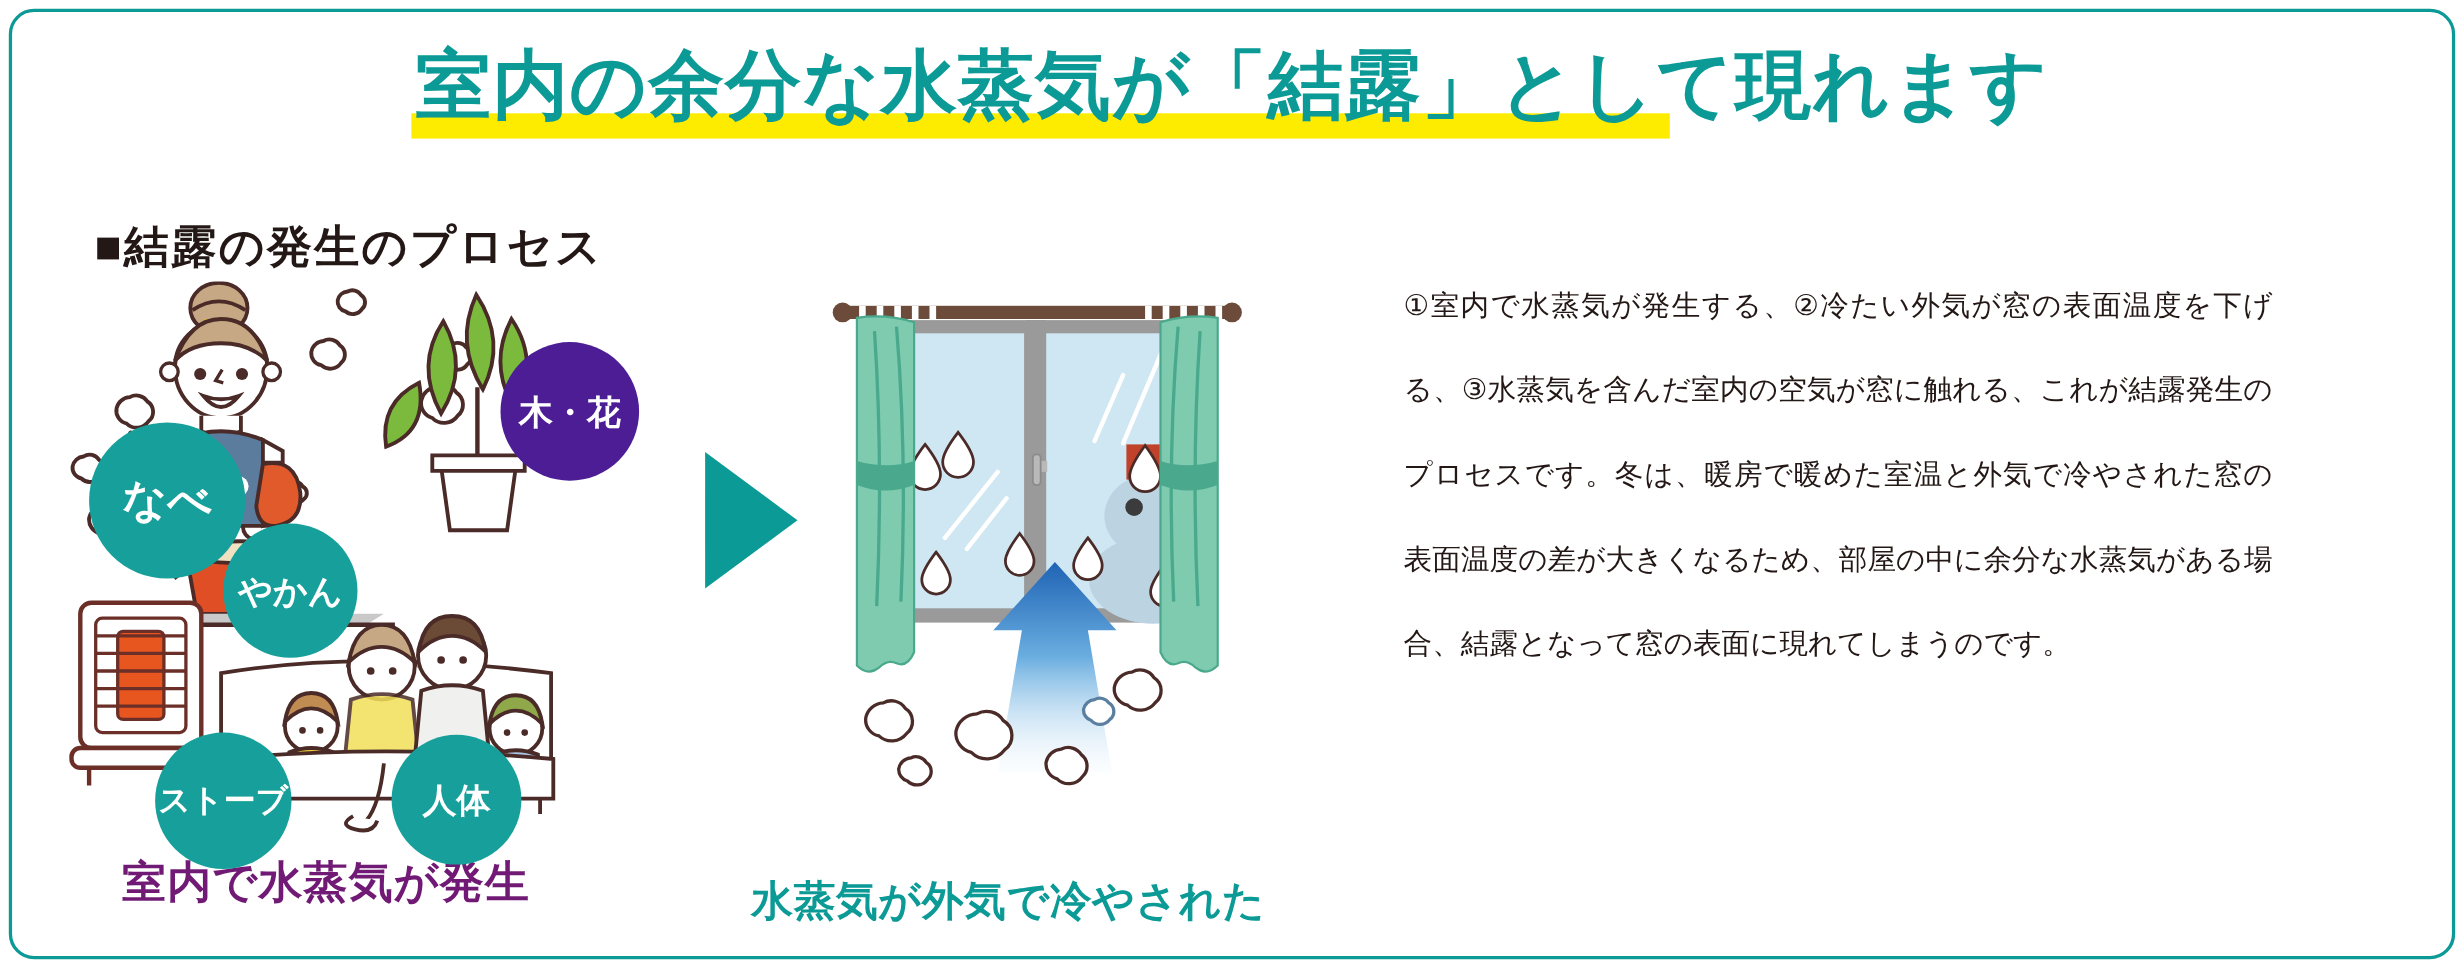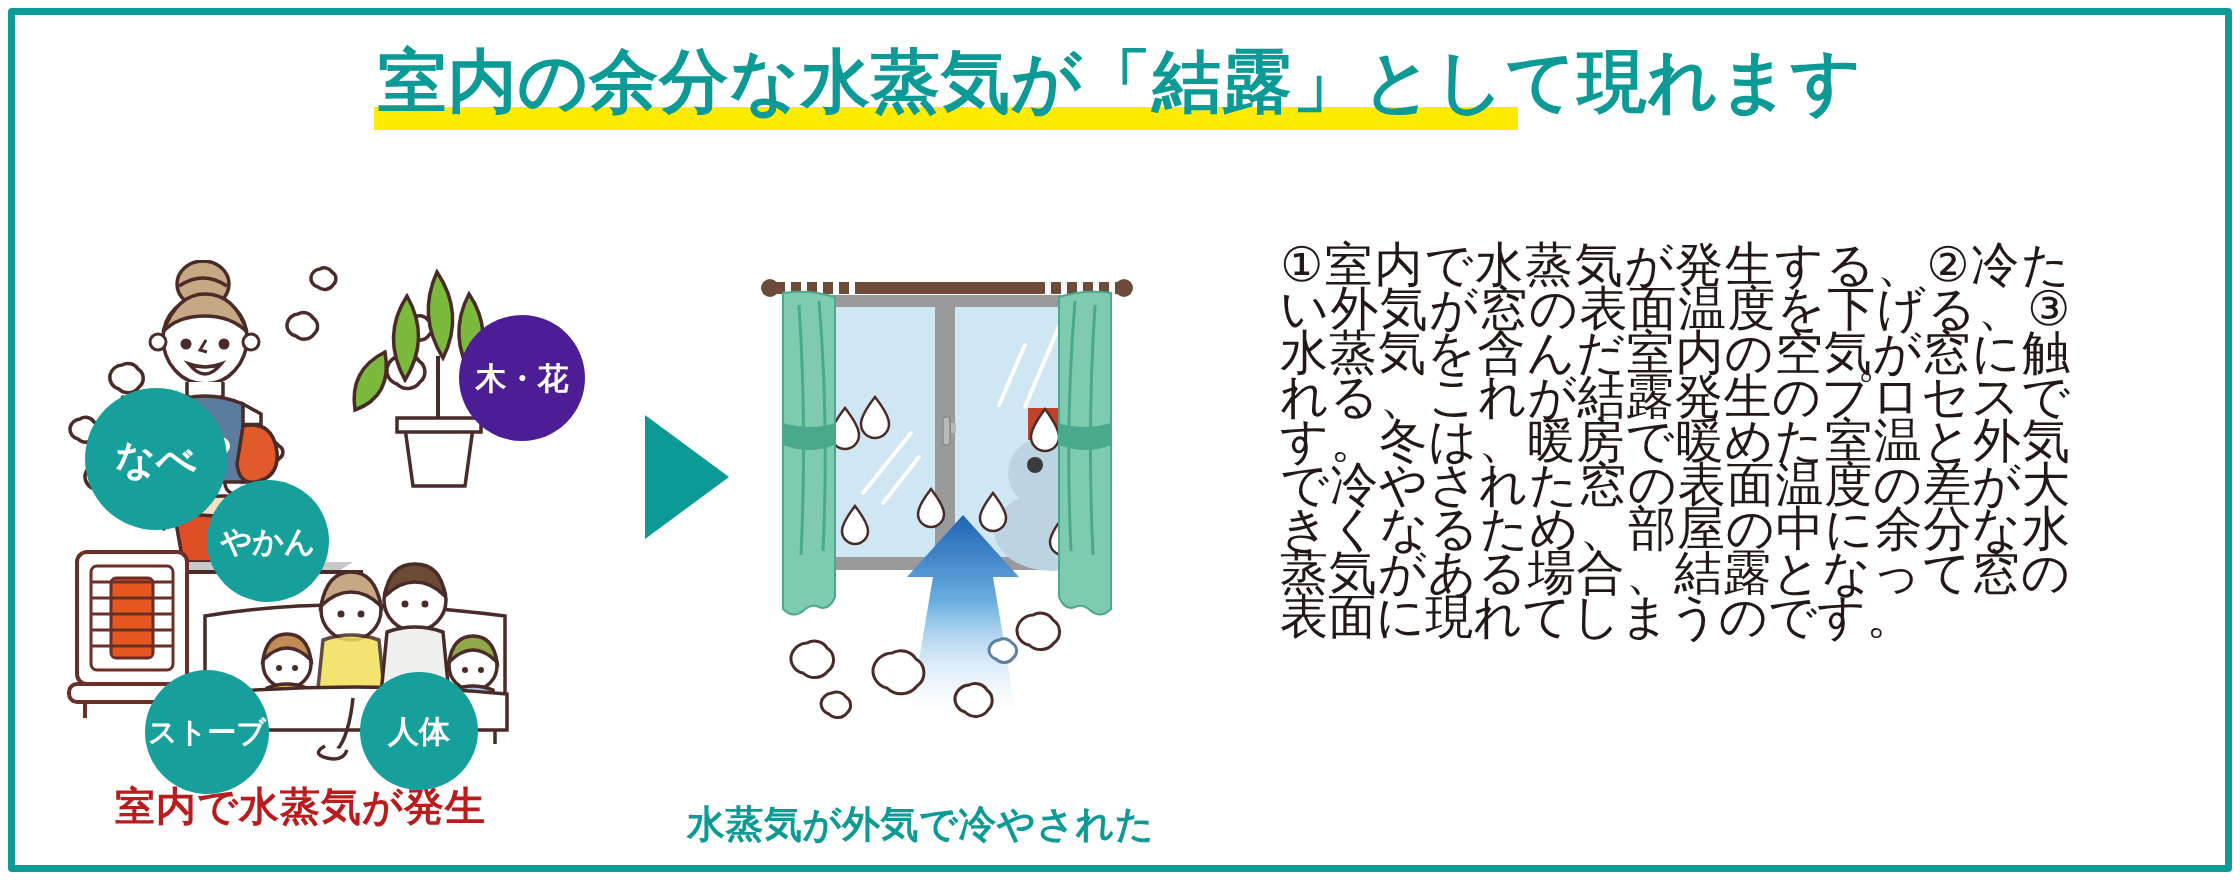--- a/index.html
+++ b/index.html
@@ -6,22 +6,22 @@
   html, body {
     width: 2240px; height: 880px;
     background: #ffffff;
     font-family: "Liberation Sans", "DejaVu Sans", sans-serif;
     overflow: hidden;
   }
   #card {
     position: absolute;
     left: 8px; top: 8px;
     width: 2224px; height: 864px;
-    border: 7px solid #84cc16;
-    border-radius: 4px;
+    border: 3px solid #84cc16;
+    border-radius: 23px;
     background: #ffffff;
   }
 
   
   #title-wrap {
     position: absolute;
     left: 0; top: 28px; width: 100%;
     text-align: center;
     white-space: nowrap;
   }
@@ -103,40 +103,41 @@
   #caption-left { left: 100px; top: 768px; font-size: 40px; letter-spacing: 1px; }
   #caption-mid  { left: 672px; top: 742px; font-size: 38px; letter-spacing: 0.5px; }
 
   
   #right-col {
     position: absolute;
     left: 1265px; top: 228px;
     width: 790px;
   }
   #paragraph {
-    font-size: 48px;
-    line-height: 44px;
+    font-size: 26px;
+    line-height: 77px;
     color: #231815;
     text-align: justify;
     text-justify: inter-character;
     letter-spacing: 0px;
   }
 </style>
 </head>
 <body>
 
 <div id="card" style="border-color: rgb(11, 154, 149);">
 
   <div id="title-wrap">
     <div id="title" style="color: rgb(11, 154, 149);">
       <span id="title-highlight" style="background: rgb(253, 235, 0);"></span>
       <span id="title-text">室内の余分な水蒸気が「結露」として現れます</span>
     </div>
   </div>
 
+  <div id="subheading">■結露の発生のプロセス</div>
 
   <div id="left-illus">
     <svg viewBox="0 0 640 520" width="640" height="520">
 
       <g fill="#ffffff" stroke="#4a2b28" stroke-width="3.5">
         <path d="M55 115 a13 13 0 0 1 12 -10 a12 12 0 0 1 16 4 a11 11 0 0 1 1 18 a13 13 0 0 1 -20 2 a12 12 0 0 1 -9 -14 z"></path>
         <path d="M232 64 a12 12 0 0 1 11 -10 a11 11 0 0 1 15 4 a10 10 0 0 1 1 16 a12 12 0 0 1 -18 2 a11 11 0 0 1 -9 -12 z"></path>
         <path d="M256 17 a10 10 0 0 1 9 -8 a9 9 0 0 1 12 3 a8 8 0 0 1 1 13 a10 10 0 0 1 -15 2 a9 9 0 0 1 -7 -10 z"></path>
         <path d="M332 108 a15 15 0 0 1 14 -12 a14 14 0 0 1 18 5 a13 13 0 0 1 1 21 a15 15 0 0 1 -23 2 a14 14 0 0 1 -10 -16 z"></path>
         <path d="M350 66 a11 11 0 0 1 10 -9 a10 10 0 0 1 13 3 a9 9 0 0 1 1 15 a11 11 0 0 1 -17 2 a10 10 0 0 1 -7 -11 z"></path>
@@ -356,21 +357,21 @@
         <path d="M76 392 a17 17 0 0 1 16 -14 a15 15 0 0 1 20 5 a14 14 0 0 1 1 23 a17 17 0 0 1 -25 2 a15 15 0 0 1 -12 -16 z"></path>
         <path d="M106 438 a12 12 0 0 1 11 -10 a11 11 0 0 1 14 4 a10 10 0 0 1 1 16 a12 12 0 0 1 -18 1 a11 11 0 0 1 -8 -11 z"></path>
         <path d="M158 404 a20 20 0 0 1 19 -16 a18 18 0 0 1 24 6 a16 16 0 0 1 1 27 a20 20 0 0 1 -30 2 a18 18 0 0 1 -14 -19 z"></path>
         <path d="M240 432 a15 15 0 0 1 14 -12 a14 14 0 0 1 18 5 a13 13 0 0 1 1 20 a15 15 0 0 1 -23 2 a14 14 0 0 1 -10 -15 z"></path>
         <path d="M302 364 a17 17 0 0 1 16 -14 a15 15 0 0 1 20 5 a14 14 0 0 1 1 23 a17 17 0 0 1 -25 2 a15 15 0 0 1 -12 -16 z"></path>
         <path d="M274 384 a11 11 0 0 1 10 -9 a10 10 0 0 1 13 3 a9 9 0 0 1 1 15 a11 11 0 0 1 -17 1 a10 10 0 0 1 -7 -10 z" stroke="#5b7fa0"></path>
       </g>
     </svg>
   </div>
 
-  <div class="caption" id="caption-left" style="color: #b91c1c;">室内で水蒸気が発生</div>
+  <div class="caption" id="caption-left" style="color: #701a75;">室内で水蒸気が発生</div>
   <div class="caption" id="caption-mid" style="color: rgb(11, 154, 149);">
     <span>水蒸気が外気で冷やされた</span><br>
     
   </div>
 
   <div id="right-col">
     <p id="paragraph" style="color: rgb(35, 24, 21);">①室内で水蒸気が発生する、②冷たい外気が窓の表面温度を下げる、③水蒸気を含んだ室内の空気が窓に触れる、これが結露発生のプロセスです。冬は、暖房で暖めた室温と外気で冷やされた窓の表面温度の差が大きくなるため、部屋の中に余分な水蒸気がある場合、結露となって窓の表面に現れてしまうのです。</p>
   </div>
 
 </div>

